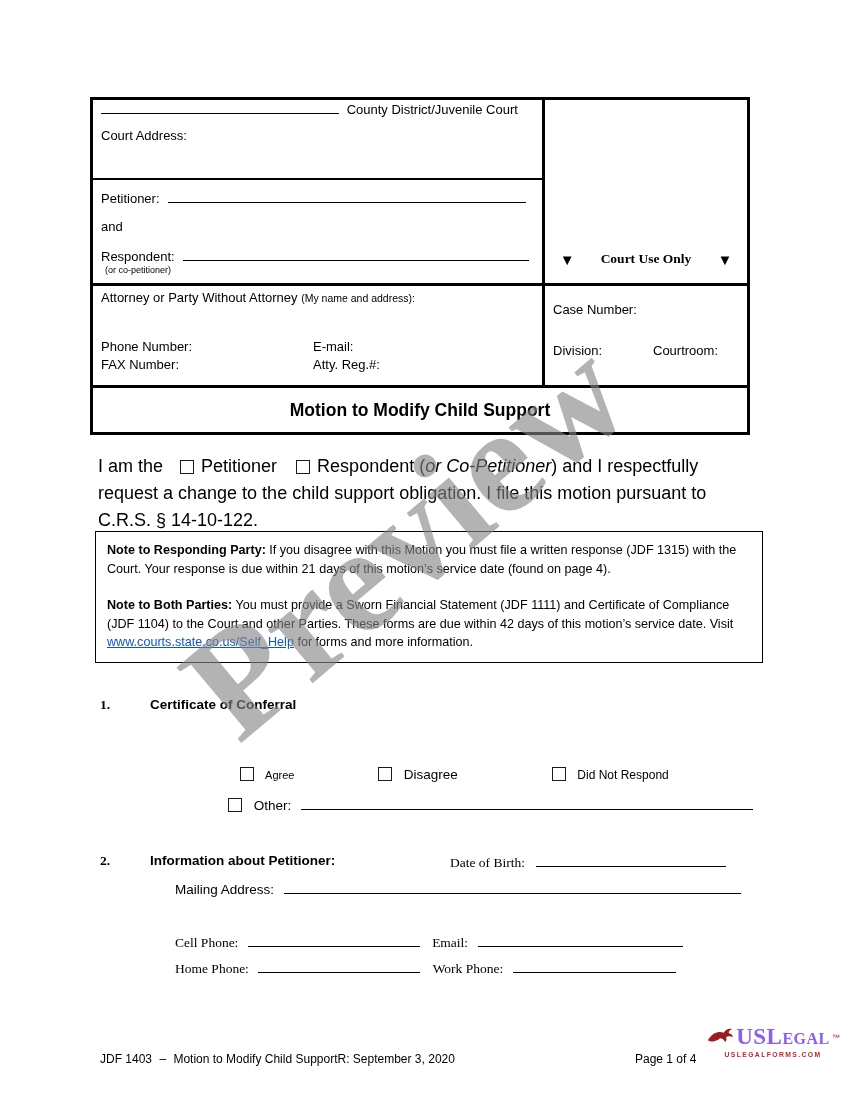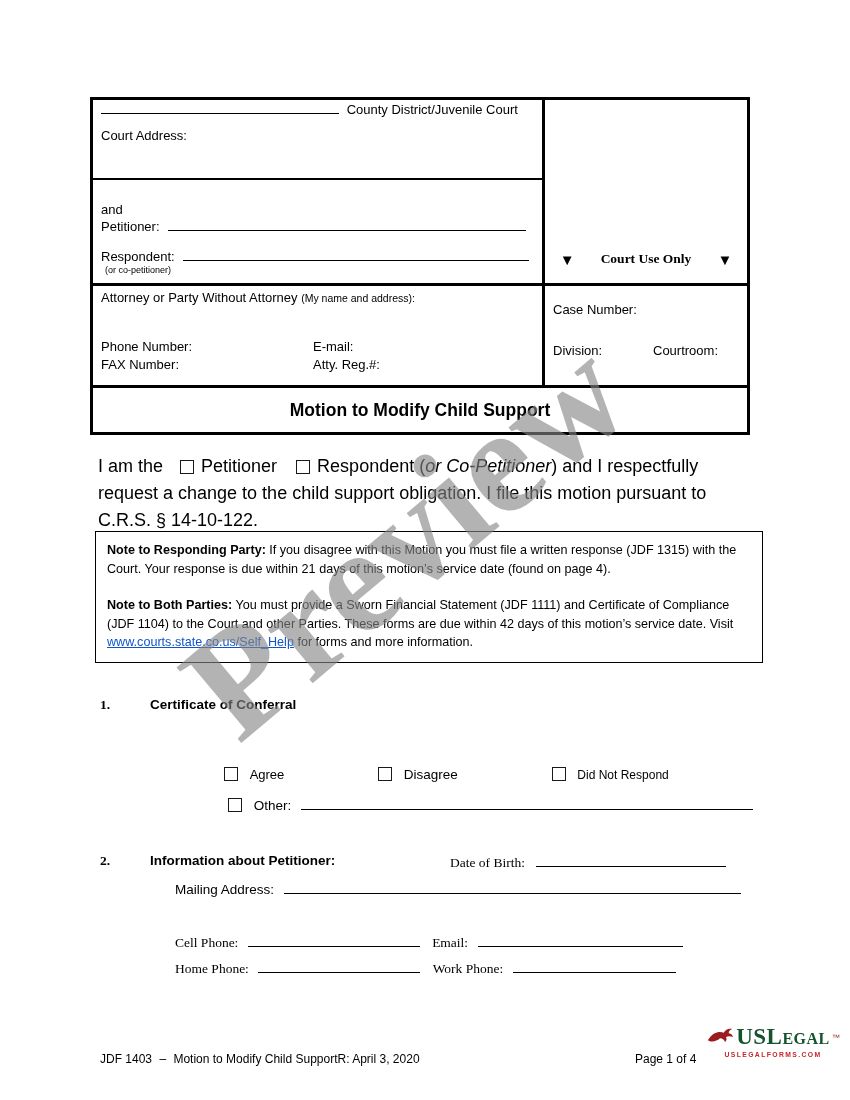--- a/index.html
+++ b/index.html
@@ -89,21 +89,21 @@
     left: 708px; top: 1024px;
     width: 130px;
     text-align: center;
   }
   .logo-row { display: flex; align-items: center; justify-content: center; gap: 2px; }
   .brand {
     font-family: "Liberation Serif", serif;
     font-weight: bold;
     font-variant: small-caps;
     font-size: 23px;
-    color: #14532d;
+    color: #8b5cf6;
     letter-spacing: 0.5px;
   }
   .tm { font-size: 8px; color: #9b1c1f; vertical-align: super; }
   .site {
     margin-top: 1px;
     font-size: 6.8px;
     font-weight: bold;
     letter-spacing: 1.4px;
     color: #c1272d;
   }
@@ -119,26 +119,26 @@
     <div>
       <span class="bl" style="width:238px"></span>
       <span style="margin-left:4px">County District/Juvenile Court</span>
     </div>
     <div style="margin-top:11px">
       <span>Court Address:</span>
     </div>
   </div>
 
   <div class="c-parties">
+    <div>
+      <span>Petitioner:</span>
+      <span class="bl" style="width:358px; margin-left:5px"></span>
+    </div>
     <div style="margin-top:13px">
       <span>and</span>
-    </div>
-    <div>
-      <span>Petitioner:</span>
-      <span class="bl" style="width:358px; margin-left:5px"></span>
     </div>
     <div style="margin-top:13px">
       <span>Respondent:</span>
       <span class="bl" style="width:346px; margin-left:5px"></span>
     </div>
     <div class="small" style="margin-left:4px; margin-top:1px">
       <span>(or co-petitioner)</span>
     </div>
   </div>
 
@@ -184,21 +184,21 @@
 
 <div class="notebox">
   <p><b>Note to Responding Party:</b><span> If you disagree with this Motion you must file a written response (JDF 1315) with the Court.  Your response is due within 21 days of this motion’s service date (found on page 4).</span></p>
   <p><b>Note to Both Parties:</b><span> You must provide a Sworn Financial Statement (JDF 1111) and Certificate of Compliance (JDF 1104) to the Court and other Parties.  These forms are due within 42 days of this motion’s service date.  Visit </span><a class="link">www.courts.state.co.us/Self_Help</a><span> for forms and more information.</span></p>
 </div>
 
 <div class="abs" style="left:0; top:697px; width:850px; height:130px">
   <span class="abs serif bold" style="left:100px; top:0">1.</span>
   <span class="abs bold" style="left:150px; top:0; font-size:13.5px">Certificate of Conferral</span>
 
-  <span class="abs" style="left:224px; top:70px; font-size:13px">
+  <span class="abs" style="left:240px; top:70px; font-size:11px">
     <span class="cb"></span>
     <span style="margin-left:8px">Agree</span>
   </span>
   <span class="abs" style="left:378px; top:70px; font-size:13.5px">
     <span class="cb"></span>
     <span style="margin-left:8px">Disagree</span>
   </span>
   <span class="abs" style="left:552px; top:70px; font-size:12px">
     <span class="cb"></span>
     <span style="margin-left:8px">Did Not Respond</span>
@@ -236,21 +236,21 @@
     <span>Home Phone:</span>
     <span class="bl" style="width:162px; margin-left:6px"></span>
     <span style="margin-left:9px">Work Phone:</span>
     <span class="bl" style="width:163px; margin-left:6px"></span>
   </span>
 </div>
 
 <div class="abs footer" style="left:100px; top:1052px">
   <span>JDF 1403</span>
   <span style="margin:0 4px">–</span>
-  <span>Motion to Modify Child Support</span><span>R: April 3, 2020</span>
+  <span>Motion to Modify Child Support</span><span>R: September 3, 2020</span>
 </div>
 <div class="abs footer" style="left:635px; top:1052px">Page 1 of 4</div>
 
 <div class="logo">
   <div class="logo-row">
     <span>
       <svg width="28" height="19" viewBox="0 0 60 40">
         <path fill="#9b1c1f" d="M4 30 C14 12 30 10 38 14 C42 6 50 4 56 6 C50 9 48 12 49 15 C54 16 57 19 58 23 C52 21 47 21 43 23 C45 27 44 31 41 34 C39 29 35 26 30 26 C22 34 10 34 4 30 Z"></path>
       </svg>
     </span>

